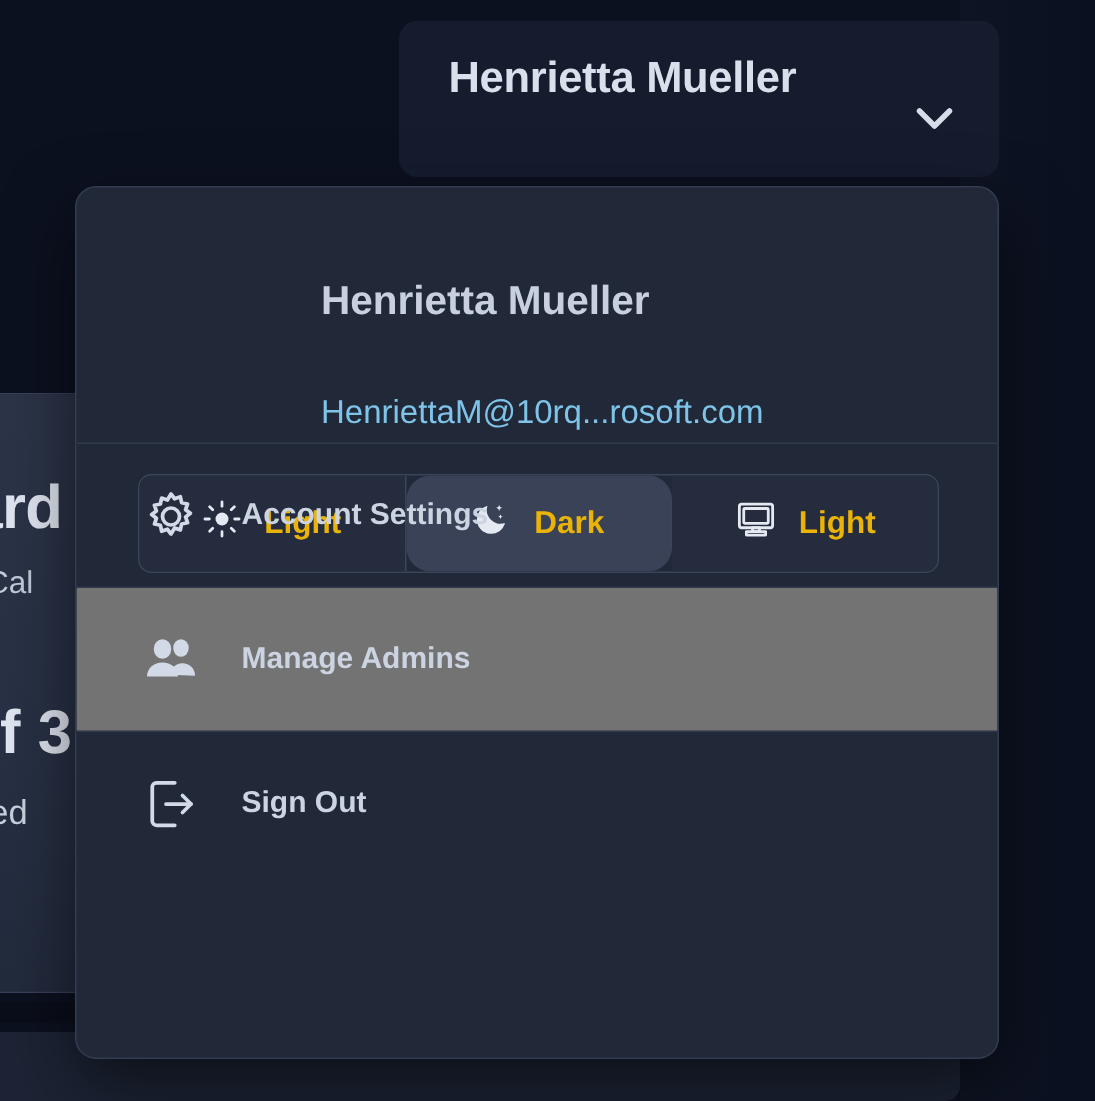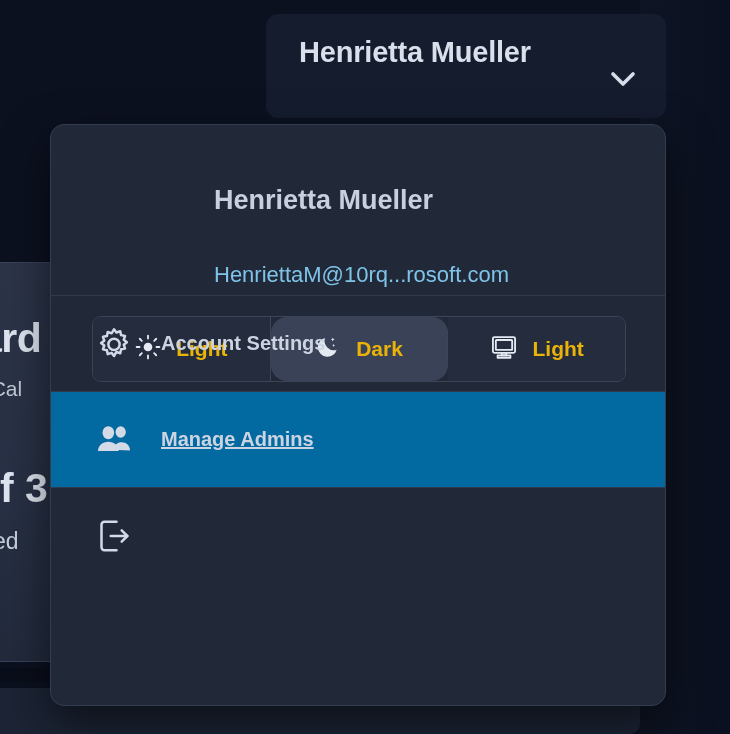--- a/index.html
+++ b/index.html
@@ -107,21 +107,21 @@
   
   .divider { height:1px; background:#313a4d; }
 
   
   .menu-row {
     position:relative; height:95px;
     display:flex; align-items:center;
     padding-left:42px; gap:26px;
     color:#ccd4e2; font-size:20px; font-weight:bold;
   }
-  .menu-row.highlight { background:#0369a1;text-decoration:underline; }
+  .menu-row.highlight { background:#737373; }
   .menu-icon { width:42px; height:42px; display:flex; align-items:center; justify-content:center; }
   .menu-label { white-space:nowrap; }
 </style>
 </head>
 <body>
 
 <div id="stage">
 
   <div class="bg-right-fade"></div>
 
@@ -225,16 +225,17 @@
     <div class="divider"></div>
 
     <div class="menu-row">
       <span class="menu-icon">
         <svg width="40" height="40" viewBox="0 0 24 24" fill="none" stroke="#d3dae7" stroke-width="1.5" stroke-linecap="round" stroke-linejoin="round">
           <path d="M13.5 3.5H6.2A1.7 1.7 0 0 0 4.5 5.2v13.6a1.7 1.7 0 0 0 1.7 1.7h7.3"></path>
           <line x1="10" y1="12" x2="20" y2="12"></line>
           <polyline points="16.6 8.6 20 12 16.6 15.4"></polyline>
         </svg>
       </span>
+      <span class="menu-label">Sign Out</span>
     </div>
 
   </div>
 </div>
 
 </body></html>

